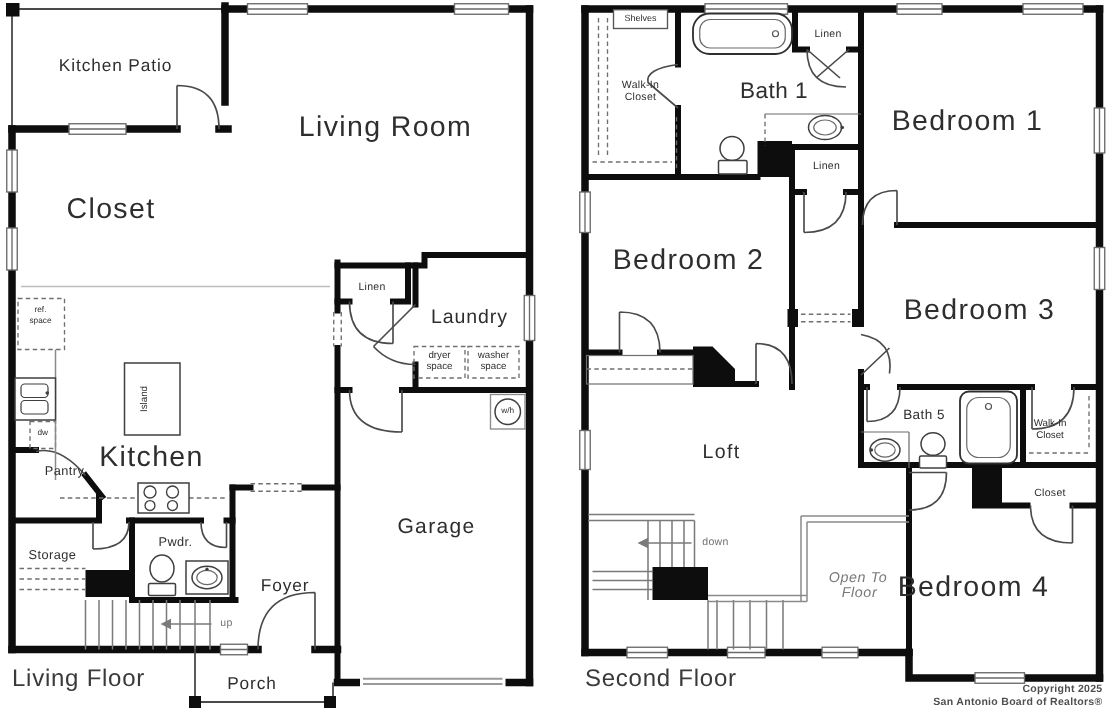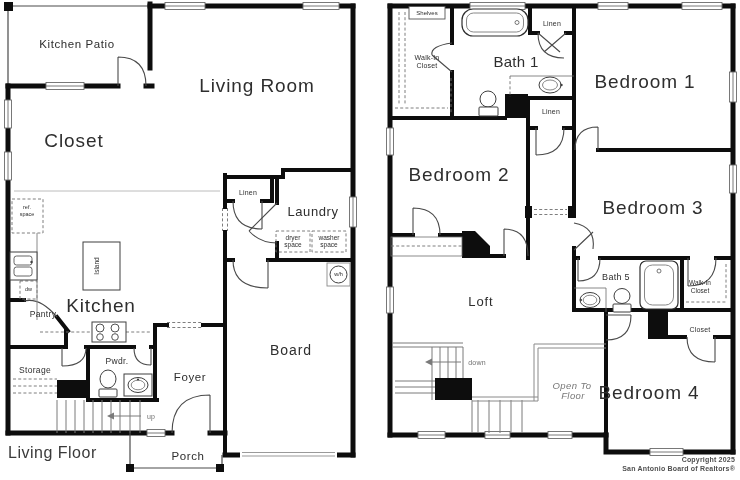--- a/index.html
+++ b/index.html
@@ -279,50 +279,51 @@
 <span class="lbl lg" style="left:257px;top:85px">Living Room</span>
 <span class="lbl lg" style="left:74px;top:140px">Closet</span>
 <span class="lbl lg" style="left:101px;top:305px">Kitchen</span>
 <span class="lbl rot" style="left:97px;top:266px;font-size:6.5px">Island</span>
 <span class="lbl sm" style="left:43px;top:314px">Pantry</span>
 <span class="lbl xxs" style="left:27px;top:208px">ref.</span>
 <span class="lbl xxs" style="left:27px;top:214.5px">space</span>
 <span class="lbl xxs" style="left:28.5px;top:290px">dw</span>
 <span class="lbl sm" style="left:35px;top:370px">Storage</span>
 <span class="lbl sm" style="left:117px;top:361px">Pwdr.</span>
-<span class="lbl md" style="left:190px;top:378px">Foyer</span>
+<span class="lbl md" style="left:190px;top:392px">Foyer</span>
 <span class="lbl xs" style="left:248px;top:192px">Linen</span>
 <span class="lbl md" style="left:313px;top:211px;font-size:13px">Laundry</span>
 <span class="lbl xxs" style="left:293px;top:237.5px;font-size:6.5px">dryer</span>
 <span class="lbl xxs" style="left:293px;top:244.5px;font-size:6.5px">space</span>
 <span class="lbl xxs" style="left:329px;top:237.5px;font-size:6.5px">washer</span>
 <span class="lbl xxs" style="left:329px;top:244.5px;font-size:6.5px">space</span>
 <span class="lbl xxs" style="left:338.5px;top:275px">w/h</span>
-<span class="lbl lg" style="left:291px;top:350px;font-size:14px">Board</span>
+<span class="lbl lg" style="left:291px;top:350px;font-size:14px">Garage</span>
 <span class="lbl xs gray" style="left:151px;top:416px">up</span>
-<span class="lbl md" style="left:188px;top:457px">Porch</span>
+<span class="lbl md" style="left:168px;top:457px">Porch</span>
 <span class="title" style="left:8px;top:453px">Living Floor</span>
 
 <span class="lbl xxs" style="left:427px;top:12.5px;font-size:6px">Shelves</span>
 <span class="lbl xs" style="left:427px;top:57px">Walk-In</span>
 <span class="lbl xs" style="left:427px;top:65px">Closet</span>
 <span class="lbl sm" style="left:516px;top:61px;font-size:15px">Bath 1</span>
 <span class="lbl xs" style="left:552px;top:23px">Linen</span>
 <span class="lbl xs" style="left:551px;top:111px">Linen</span>
 <span class="lbl lg" style="left:645px;top:81px">Bedroom 1</span>
 <span class="lbl lg" style="left:459px;top:174px">Bedroom 2</span>
 <span class="lbl lg" style="left:653px;top:207px">Bedroom 3</span>
 <span class="lbl lg" style="left:481px;top:301px;font-size:13px">Loft</span>
 <span class="lbl sm" style="left:616px;top:277px;font-size:9px">Bath 5</span>
 <span class="lbl xxs" style="left:700px;top:283px;font-size:6.5px">Walk-In</span>
 <span class="lbl xxs" style="left:700px;top:291px;font-size:6.5px">Closet</span>
 <span class="lbl xs" style="left:700px;top:329px">Closet</span>
 <span class="lbl otb" style="left:572px;top:386px">Open To</span>
 <span class="lbl otb" style="left:573px;top:395.5px">Floor</span>
 <span class="lbl xs gray" style="left:477px;top:362px">down</span>
 <span class="lbl lg" style="left:649px;top:392px">Bedroom 4</span>
+<span class="title" style="left:390px;top:453px">Second Floor</span>
 
 <div id="copyright">
   <span style="display:block">Copyright 2025</span>
   <span style="display:block">San Antonio Board of Realtors®</span>
 </div>
 
 </div>
 
 </body></html>

